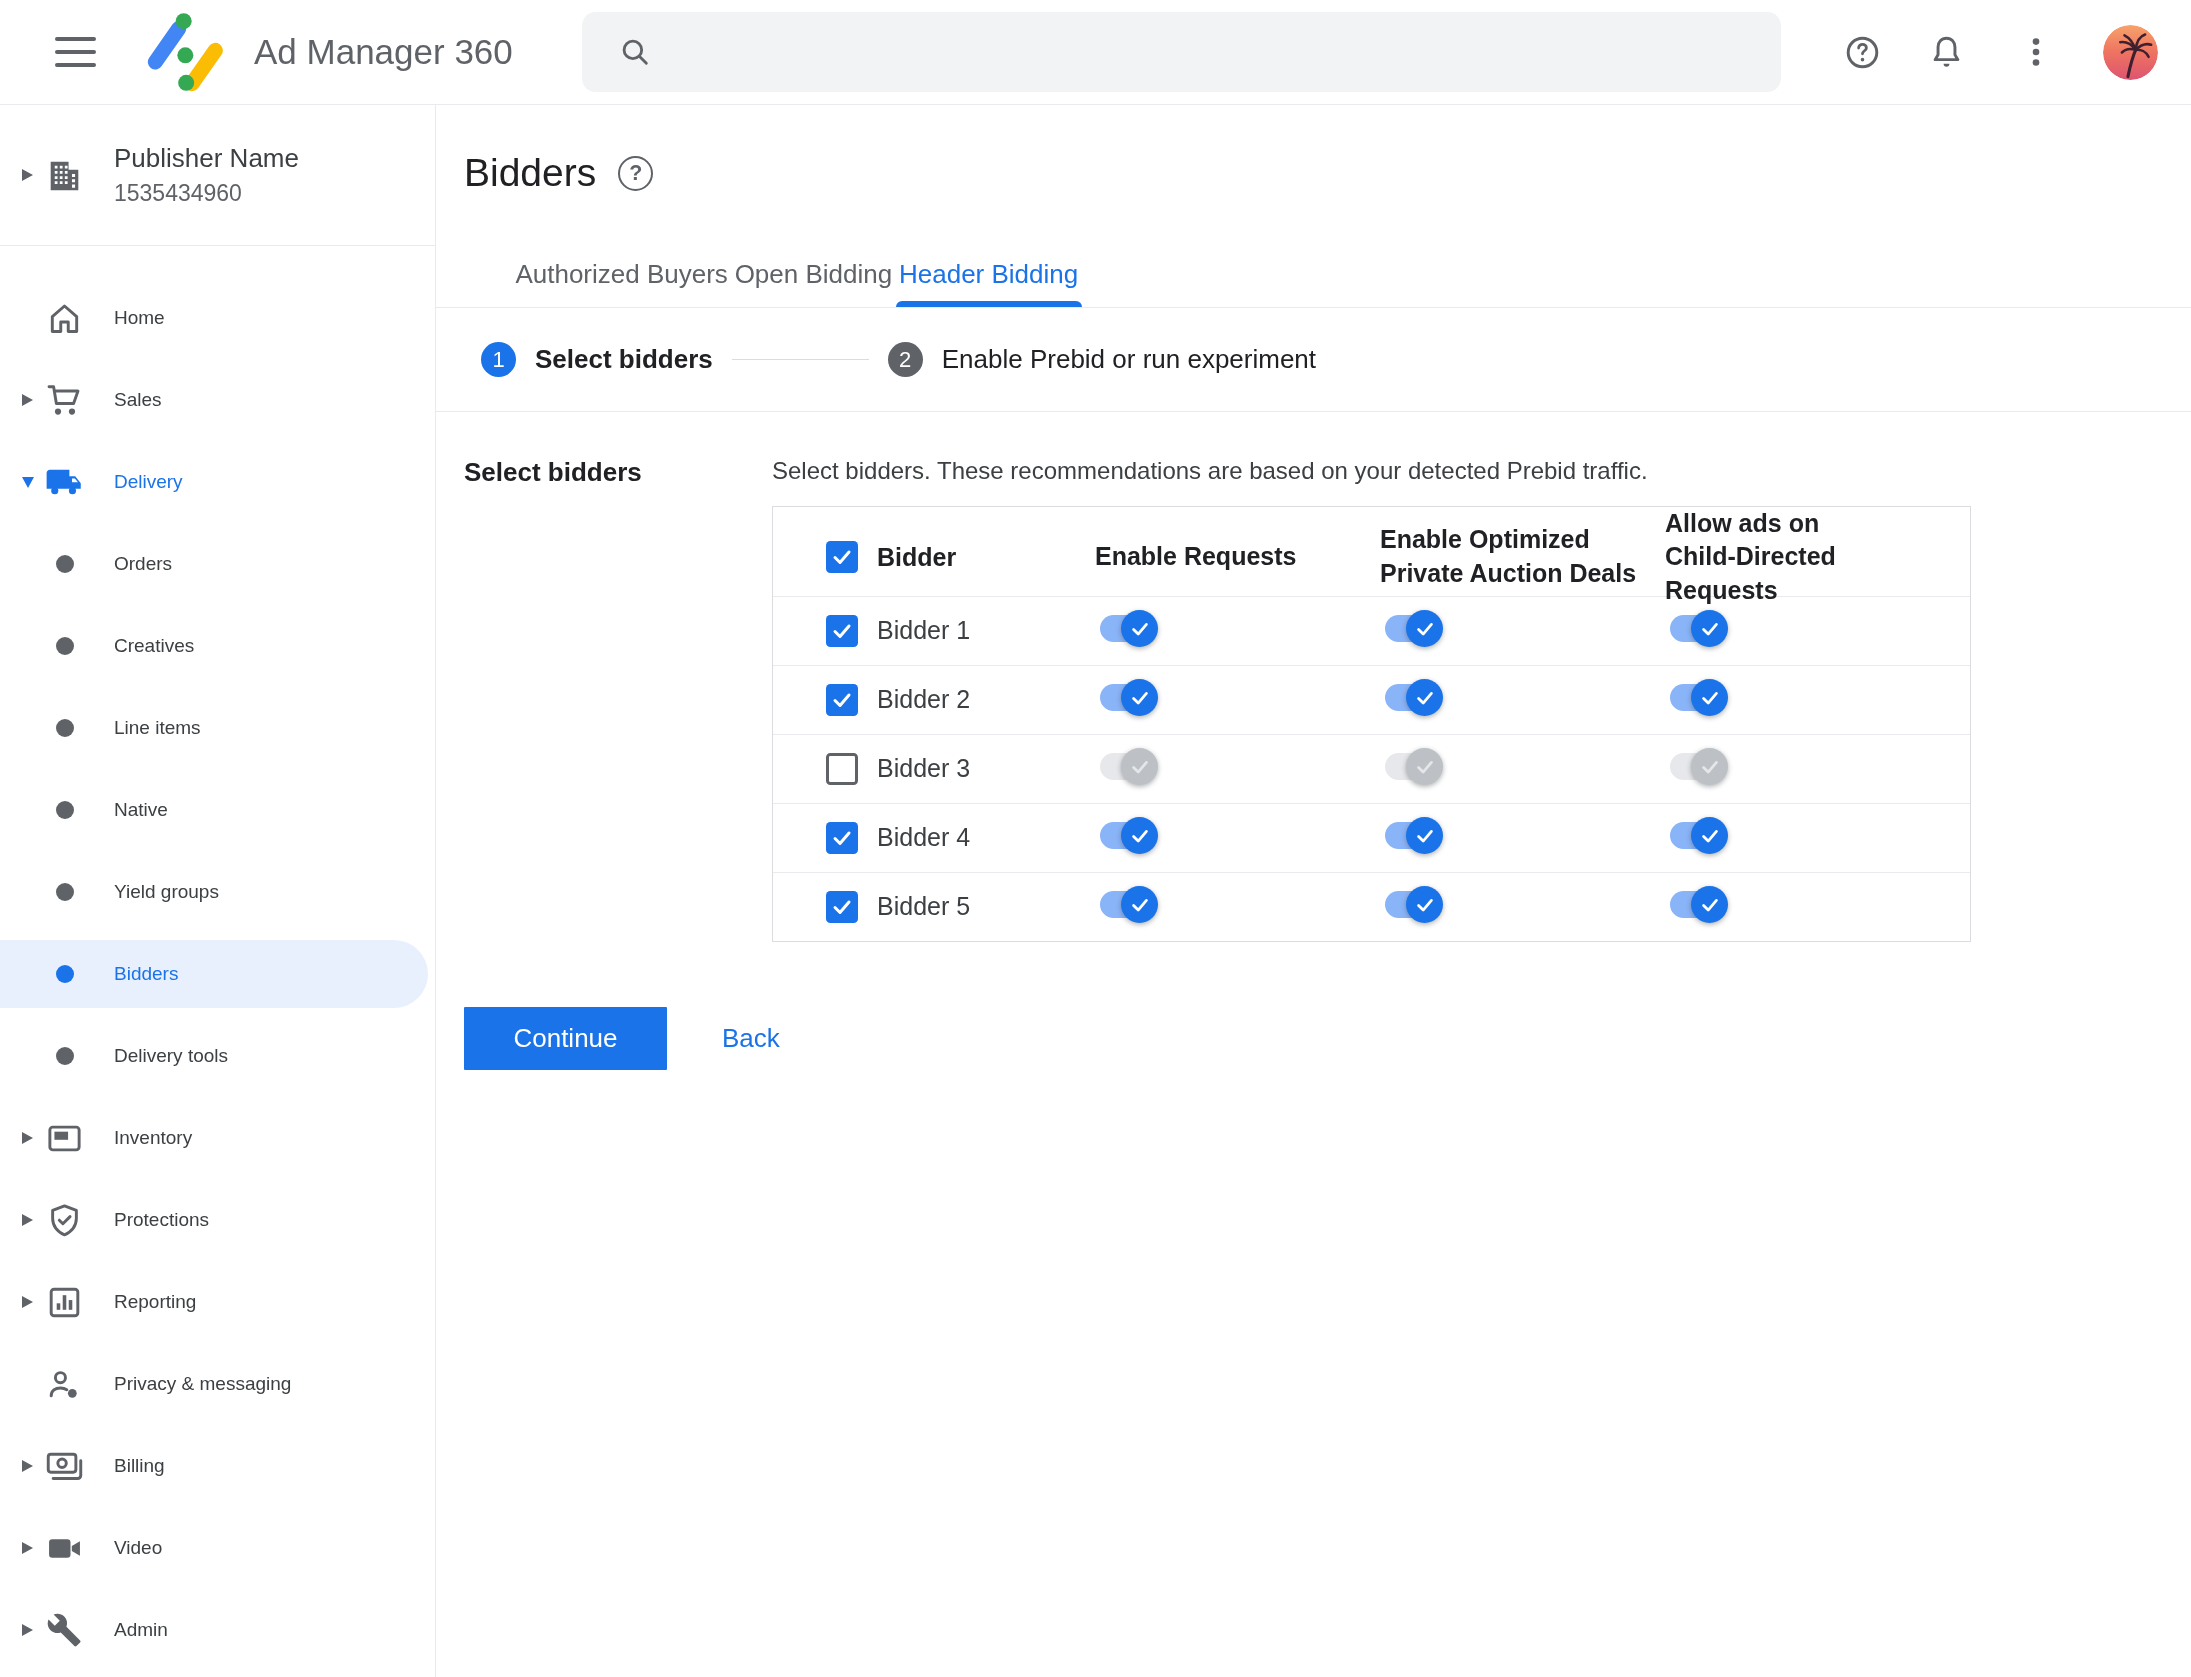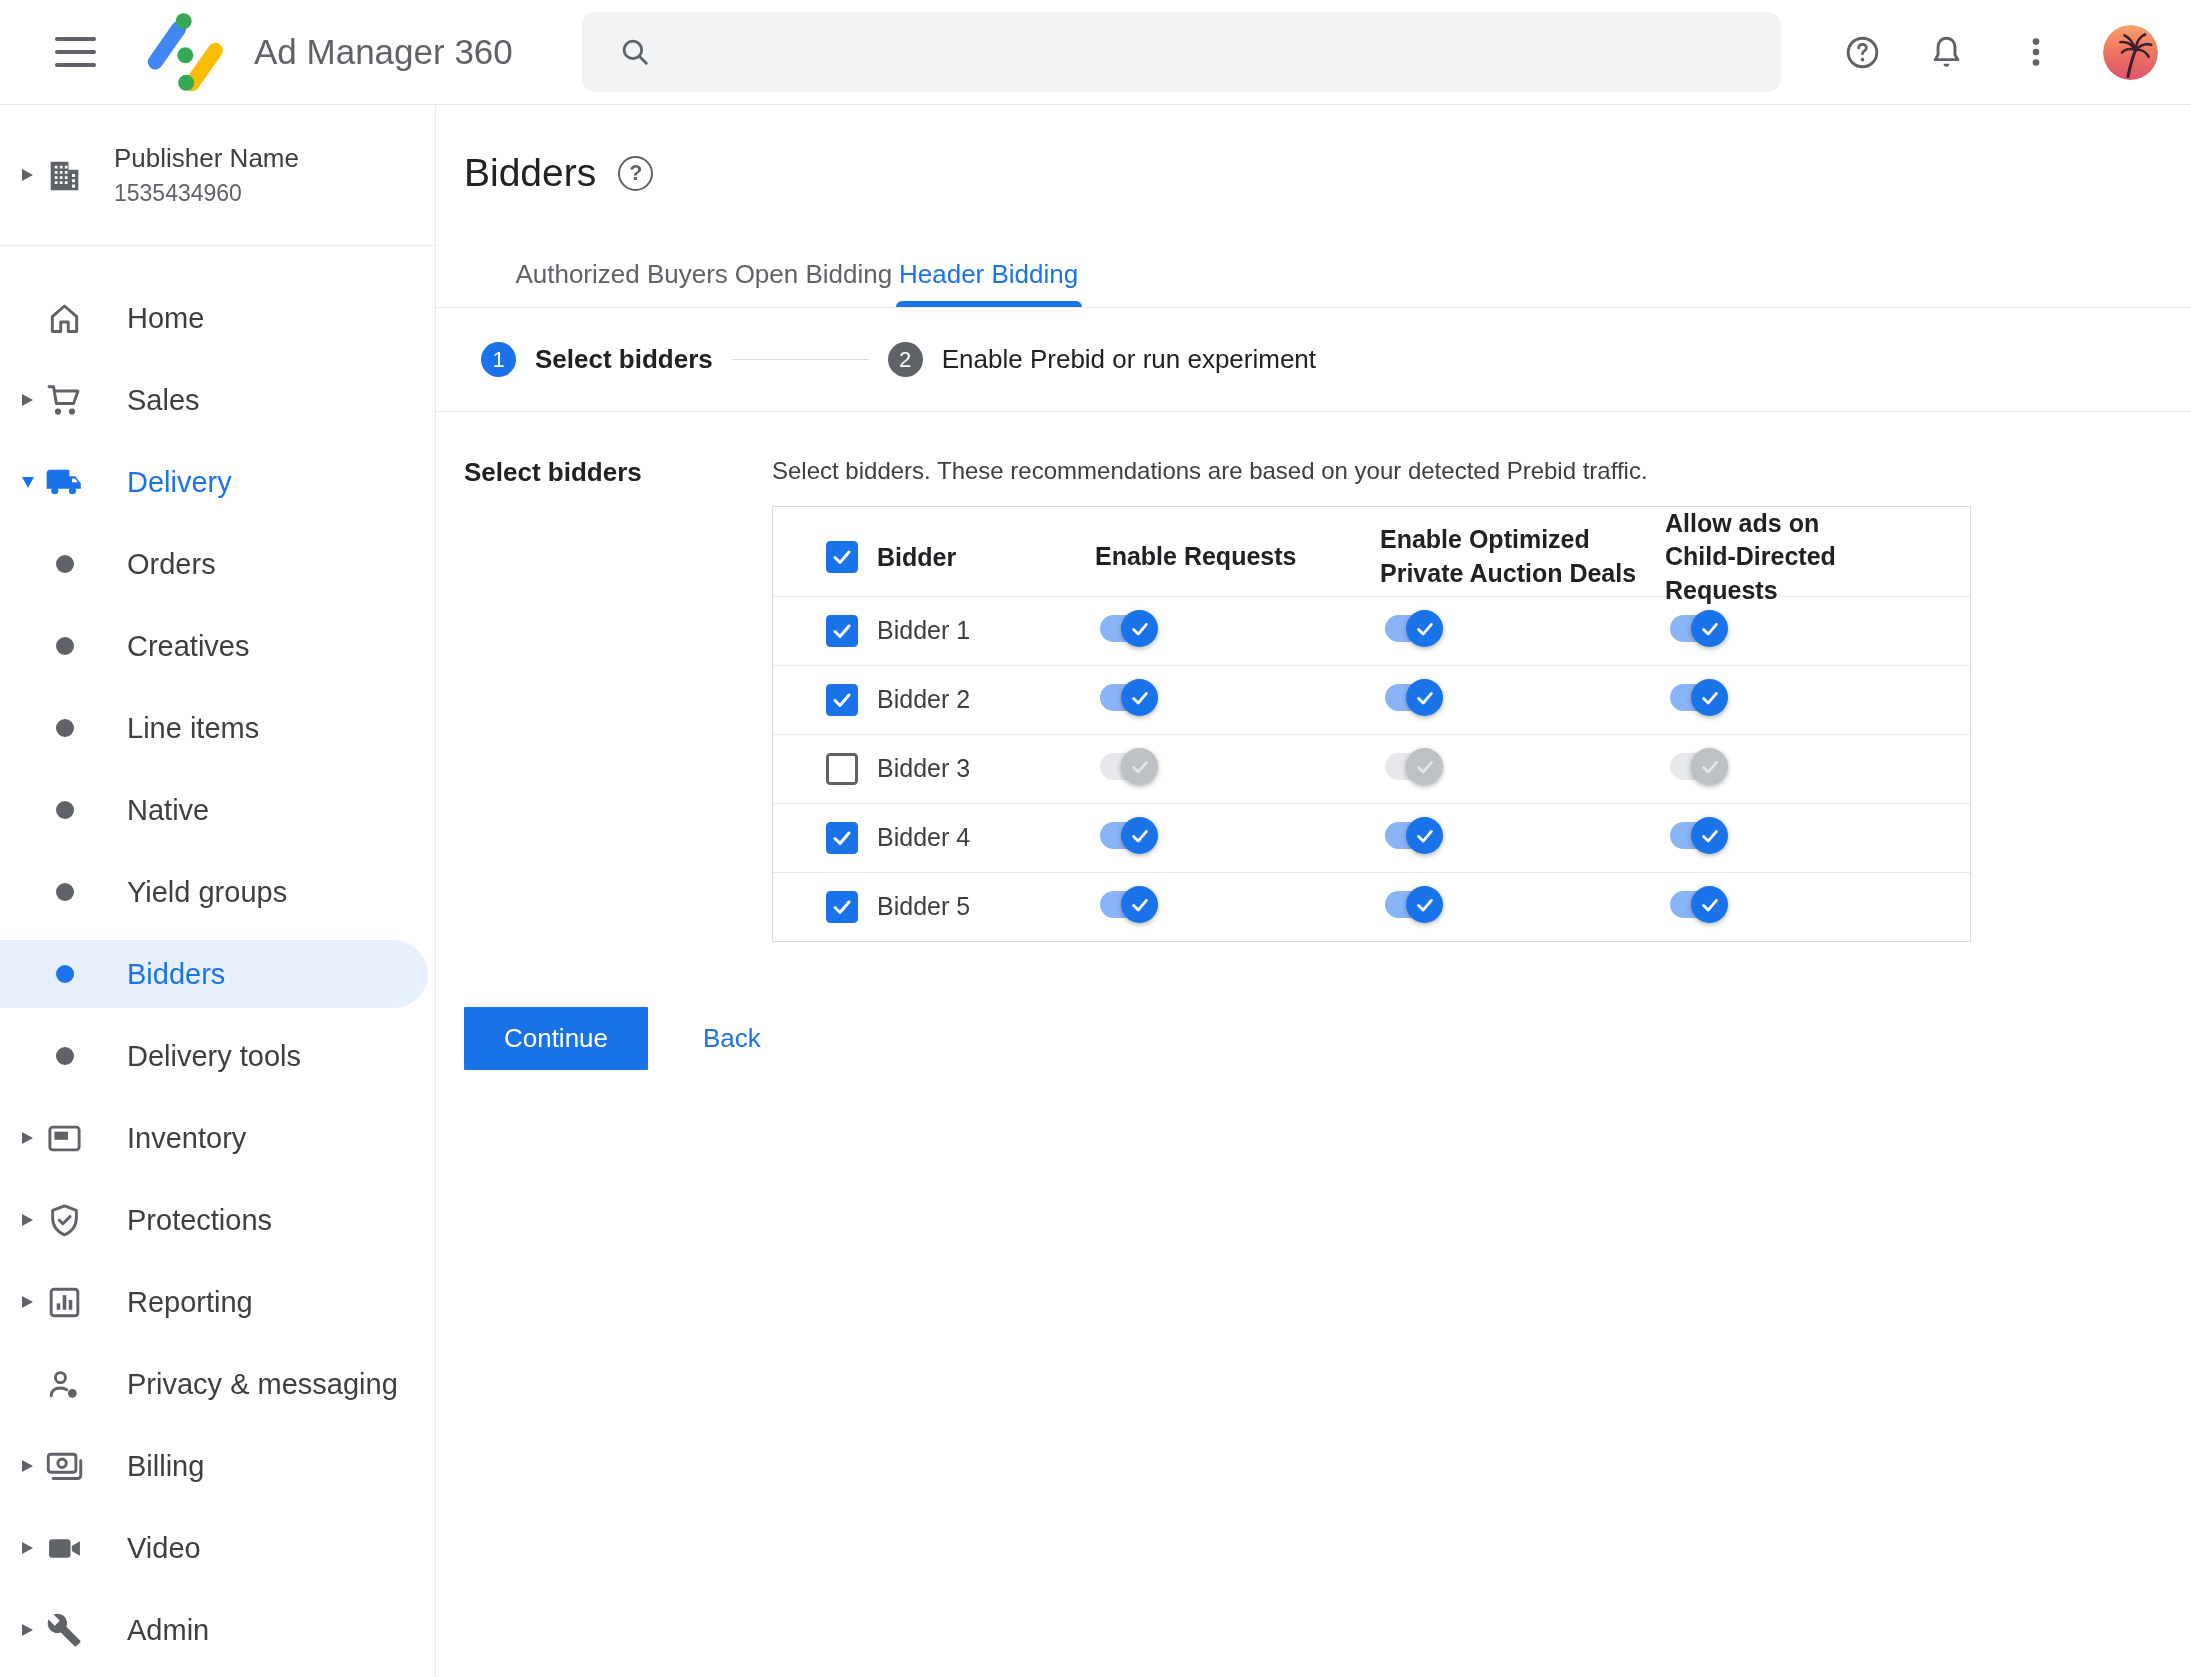--- a/index.html
+++ b/index.html
@@ -26,21 +26,21 @@
   .main{flex:1;position:relative}
   
   .publisher{height:140px;border-bottom:1.7px solid #e8eaed;display:flex;align-items:center;padding-left:22px;cursor:pointer}
   .pub-texts{margin-left:29px}
   .pub-name{font-size:26px;color:#3c4043}
   .pub-id{font-size:23px;color:#5f6368;margin-top:6px}
   .nav{padding-top:31px}
   .nav-item{height:82px;display:flex;align-items:center;padding-left:22px;position:relative;cursor:pointer}
   .caret-slot{width:22px;display:flex;align-items:center;z-index:1}
   .icon-slot{width:41px;display:flex;align-items:center;justify-content:center;z-index:1}
-  .nav-label{margin-left:42px;font-size:29px;color:#3c4043;z-index:1;white-space:nowrap}
+  .nav-label{margin-left:29px;font-size:19px;color:#3c4043;z-index:1;white-space:nowrap}
   .caret-r{width:0;height:0;border-left:11px solid #5f6368;border-top:6.8px solid transparent;border-bottom:6.8px solid transparent}
   .caret-d{width:0;height:0;border-top:11px solid #1a73e8;border-left:6.8px solid transparent;border-right:6.8px solid transparent}
   .dot{width:18px;height:18px;border-radius:50%;background:#5f6368}
   .nav-item.blue .nav-label{color:#1a73e8;font-weight:500}
   .nav-item.selected::before{content:"";position:absolute;left:0;top:6.8px;height:68px;width:428px;background:#e8f0fe;border-radius:0 34px 34px 0}
   .nav-item.selected .nav-label{color:#1a73e8;font-weight:500}
   .nav-item.selected .dot{background:#1a73e8}
   
   .title-row{margin:46px 0 0 28px;display:flex;align-items:center}
   .page-title{font-size:39px;font-weight:400;color:#202124}
@@ -75,21 +75,21 @@
   .row-name{font-size:25px;color:#3c4043;margin-left:19px;white-space:nowrap}
   .hdr-name{font-size:25px;font-weight:bold;color:#202124;margin-left:19px}
   .toggle{position:relative;width:58px;height:38px;margin-left:27px;cursor:pointer}
   .toggle .track{position:absolute;left:0;top:5.1px;width:55px;height:27px;border-radius:13.7px}
   .toggle.on .track{background:#8ab4f8}
   .toggle.off .track{background:#e7e8eb}
   .toggle .thumb{position:absolute;left:21.4px;top:0;width:37px;height:37px;border-radius:50%;display:flex;align-items:center;justify-content:center;box-shadow:0 1.7px 5.1px rgba(60,64,67,.4)}
   .toggle.on .thumb{background:#1a73e8}
   .toggle.off .thumb{background:#bdc1c6}
   .actions{display:flex;align-items:center;margin:65px 0 0 28px}
-  .continue-btn{width:184px;height:63px;border:none;border-radius:1px;background:#1a73e8;color:#fff;font-size:26px;font-weight:500;font-family:inherit;display:flex;align-items:center;justify-content:center;cursor:pointer}
+  .continue-btn{width:203px;height:63px;border:none;border-radius:1px;background:#1a73e8;color:#fff;font-size:26px;font-weight:500;font-family:inherit;display:flex;align-items:center;justify-content:center;cursor:pointer}
   .back-link{margin-left:55px;color:#1a73e8;font-size:26px;font-weight:500;text-decoration:none;cursor:pointer}
 </style>
 </head>
 <body>
 
 <div class="topbar">
   <div class="hamburger">
       <i></i>
       <i></i>
       <i></i>

